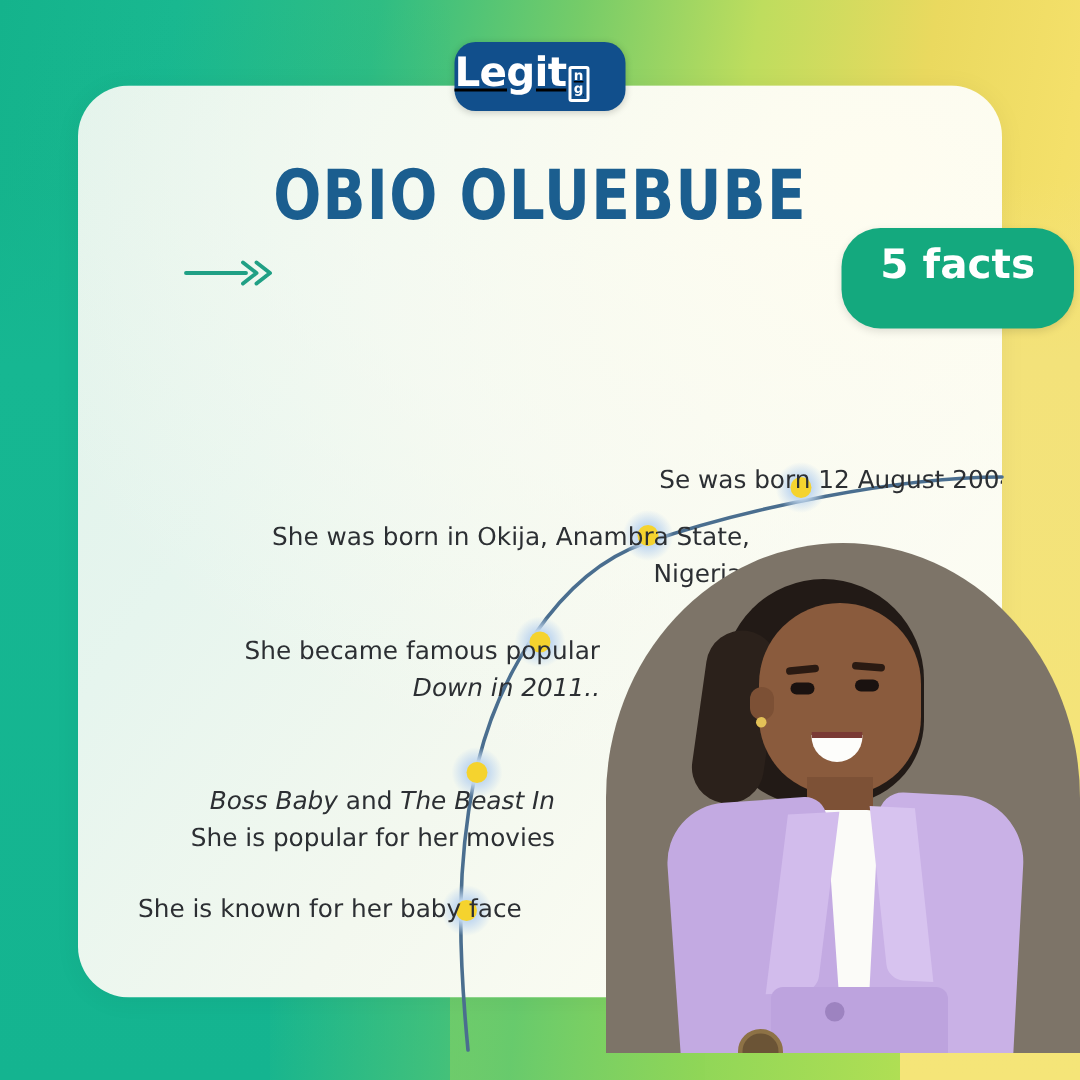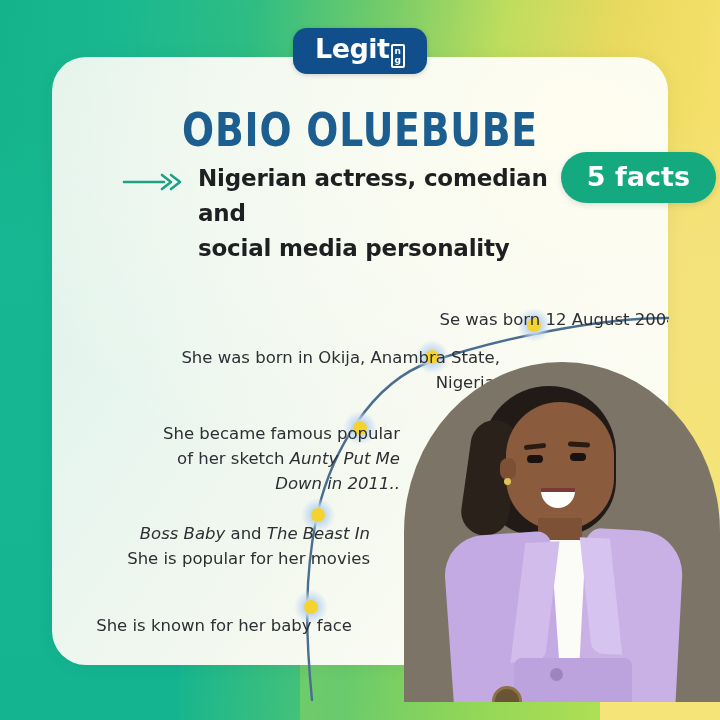--- a/index.html
+++ b/index.html
@@ -59,29 +59,30 @@
     box-shadow: 0 2px 18px rgba(0,0,0,.05);
     overflow: hidden;
   }
 
   
   .logo {
     position: absolute;
     left: 50%;
     top: 28px;
     transform: translateX(-50%);
-    width: 134px;
+    width: 114px;
     height: 46px;
     border-radius: 14px;
     background: #114f8c;
     display: flex;
     align-items: center;
-    justify-content: center;
+    justify-content: flex-start;
     z-index: 40;
     box-shadow: 0 1px 5px rgba(0,0,0,.18);
+    text-decoration: underline;
   }
   .logo-text {
     display: flex;
     align-items: flex-start;
     color: #ffffff;
     font-weight: 700;
     font-size: 27px;
     letter-spacing: -.5px;
     line-height: 1;
     font-family: "DejaVu Sans", sans-serif;
@@ -141,42 +142,42 @@
   
   .badge {
     position: absolute;
     right: 4px;
     top: 152px;
     background: #14a97e;
     color: #ffffff;
     font-family: "DejaVu Sans", sans-serif;
     font-weight: 700;
     font-size: 27px;
-    padding: 9px 26px 11px 26px;
+    padding: 9px 26px 27px 26px;
     border-radius: 26px;
     z-index: 35;
     box-shadow: 0 2px 6px rgba(0,0,0,.12);
     white-space: nowrap;
   }
 
   
   .fact {
     position: absolute;
     font-family: "DejaVu Sans", sans-serif;
     font-size: 16.5px;
     line-height: 25px;
     color: #2c2f33;
     z-index: 20;
   }
   .fact i { font-style: italic; }
   .f0 { left: 330px; top: 250px; width: 300px; text-align: right; }
   .f1 { left: 100px; top: 288px; width: 348px; text-align: right; }
   .f2 { left: 80px;  top: 364px; width: 268px; text-align: right; }
   .f3 { left: 50px;  top: 464px; width: 268px; text-align: right; }
-  .f4 { left: 40px;  top: 556px; width: 260px; text-align: right; }
+  .f4 { left: 40px;  top: 536px; width: 260px; }
 
   
   .timeline {
     position: absolute;
     left: 0; top: 0;
     width: 720px; height: 720px;
     z-index: 15;
     pointer-events: none;
   }
 
@@ -344,38 +345,33 @@
     <div class="title">OBIO OLUEBUBE</div>
 
     <div class="subtitle-row">
       <span class="arrow">
         <svg width="64" height="18" viewBox="0 0 64 18">
           <line x1="2" y1="9" x2="42" y2="9" stroke="#20a085" stroke-width="2.6" stroke-linecap="round"></line>
           <polyline points="40,2 49,9 40,16" fill="none" stroke="#20a085" stroke-width="2.6" stroke-linecap="round" stroke-linejoin="round"></polyline>
           <polyline points="49,2 58,9 49,16" fill="none" stroke="#20a085" stroke-width="2.6" stroke-linecap="round" stroke-linejoin="round"></polyline>
         </svg>
       </span>
-      <span class="subtitle">
-        <span class="sep">Nigerian actress, comedian and</span>
-        <span class="sep">social media personality</span>
-      </span>
     </div>
 
     <div class="fact f0">
       <span>Se was born 12 August 2004.</span>
     </div>
 
     <div class="fact f1">
       <span class="sep">She was born in Okija, Anambra State,</span>
       <span class="sep">Nigeria.</span>
     </div>
 
     <div class="fact f2">
       <span class="sep">She became famous popular</span>
-      <span class="sep"><span>of her sketch </span><i>Aunty Put Me</i></span>
       <span class="sep"><i>Down in 2011..</i></span>
     </div>
 
     <div class="fact f3">
       <span class="sep"><i>Boss Baby</i><span> and </span><i>The Beast In</i></span>
       <span class="sep">She is popular for her movies</span>
     </div>
 
     <div class="fact f4">
       <span class="sep">She is known for her baby face</span>

